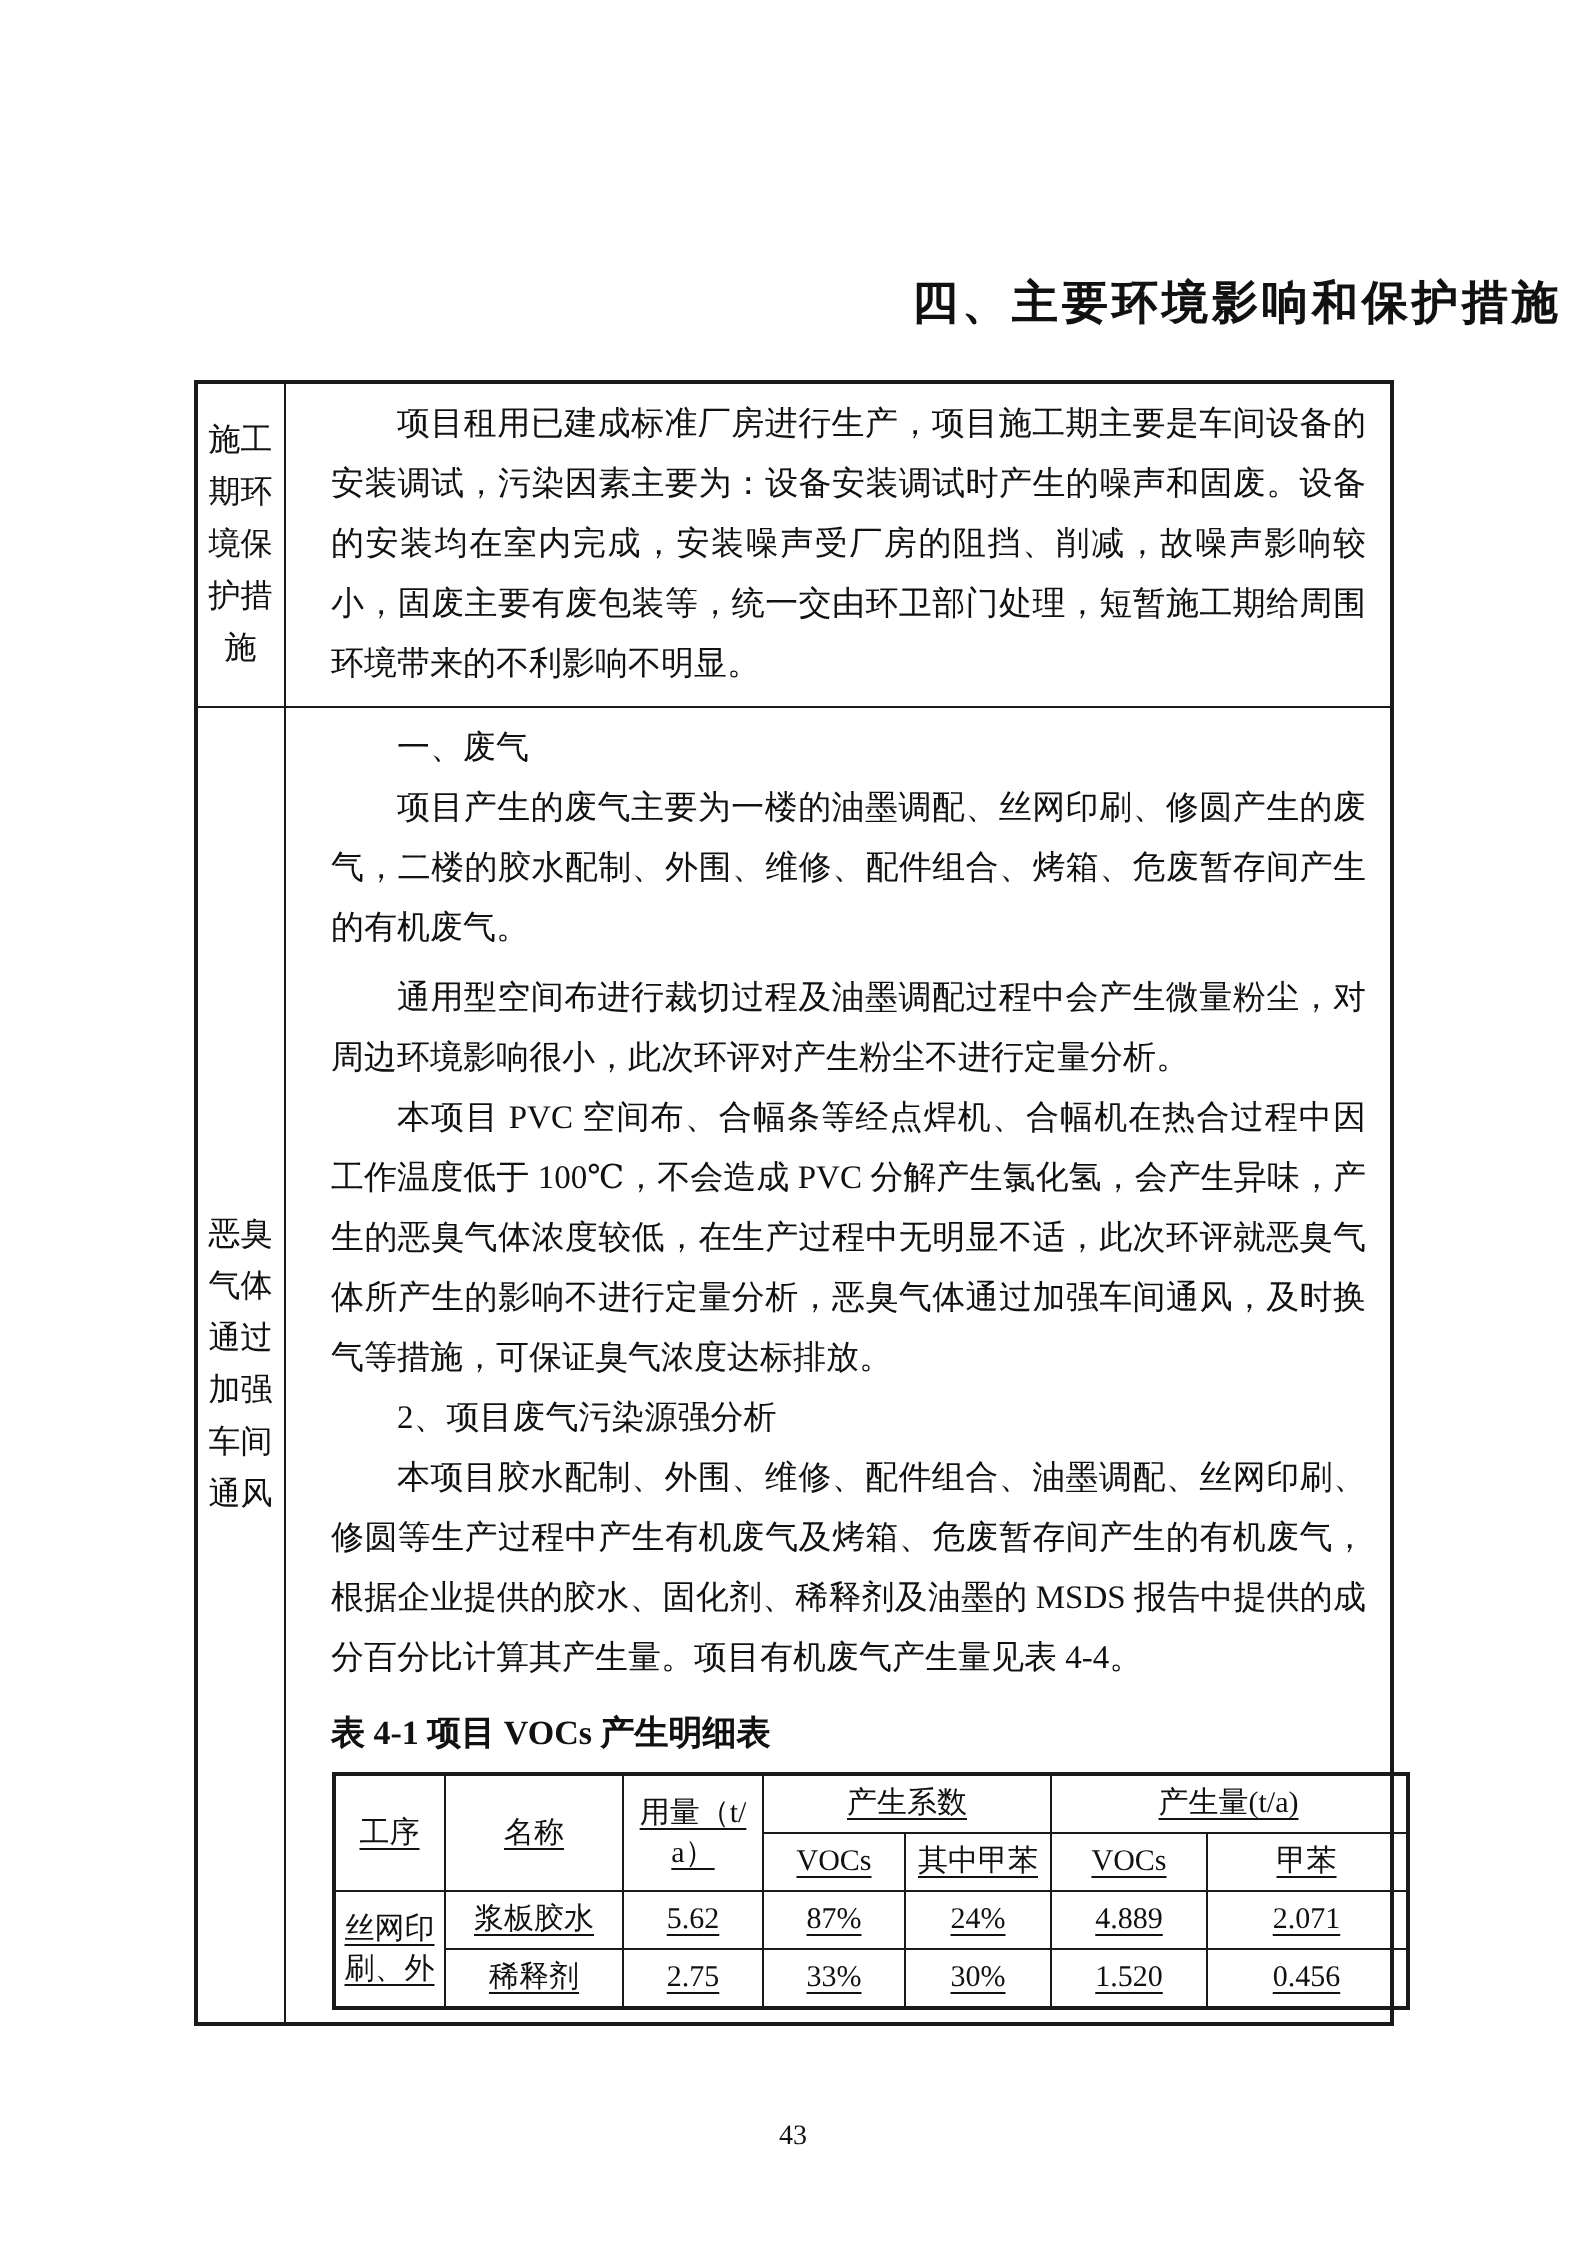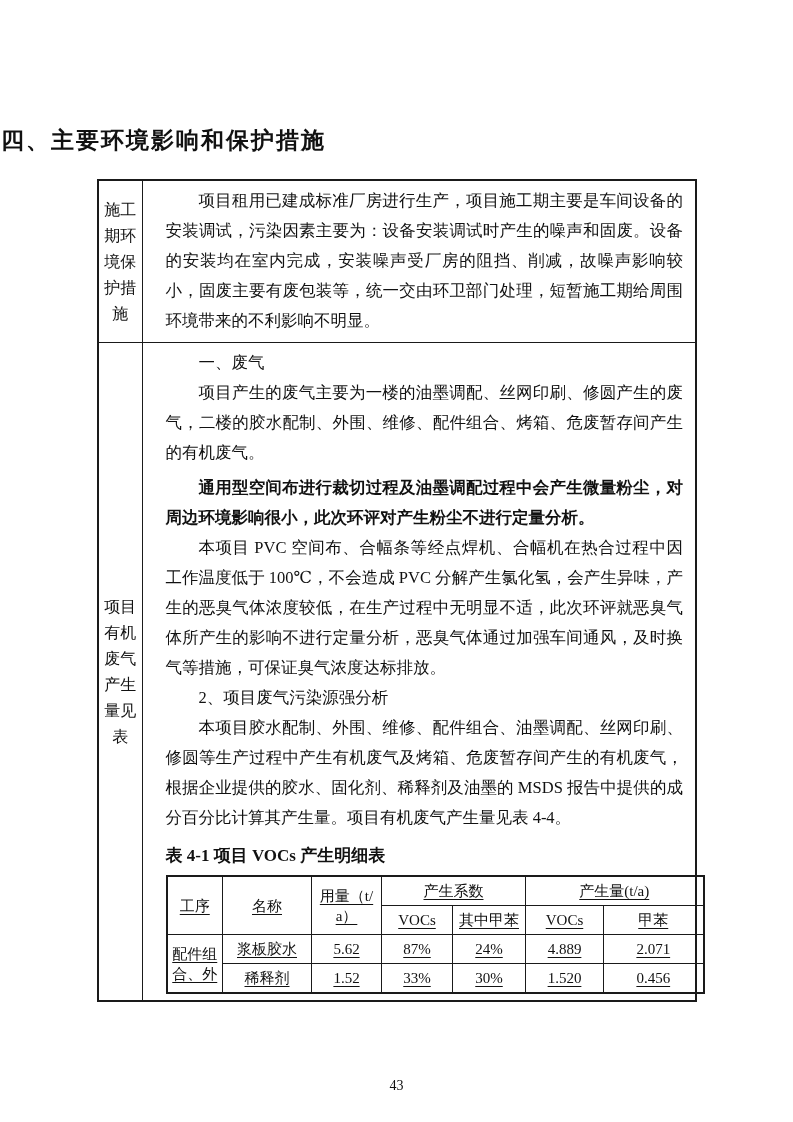--- a/index.html
+++ b/index.html
@@ -5,25 +5,25 @@
   * { box-sizing: border-box; }
   html, body {
     margin: 0; padding: 0;
     width: 793px; height: 1122px;
     background: #ffffff;
     color: #111111;
     font-family: "Liberation Serif", "DejaVu Serif", serif;
     overflow: hidden;
   }
   .doc-title {
-    margin: 1px;
+    margin: 12px;
     padding-top: 124px;
     font-size: 23px;
     font-weight: bold;
-    text-align: left;
+    text-align: right;
     letter-spacing: 2px;
     line-height: 32px;
   }
   table.outer {
     border-collapse: collapse;
     border: 2px solid #1a1a1a;
     margin: 22px 16px 0 97px;
     width: 600px;
     table-layout: fixed;
   }
@@ -45,21 +45,21 @@
   }
   tr.row-construction { height: 155px; }
   tr.row-operation { height: 649px; }
   .para, .line-heading {
     margin: 0;
     font-size: 16.5px;
     line-height: 30px;
     text-align: justify;
     text-indent: 2em;
   }
-  .para-gap { margin-top: 5px; font-weight: bold; }
+  .para-gap { margin-top: 5px; }
   .vocs-title {
     margin: 11px 0 7px 0;
     font-size: 17px;
     font-weight: bold;
     text-align: left;
     text-indent: 0;
     line-height: 24px;
   }
   table.vocs {
     border-collapse: collapse;
@@ -74,39 +74,39 @@
     vertical-align: middle;
     font-size: 15px;
     line-height: 20px;
     padding: 4px 2px;
     text-decoration: underline;
     text-underline-offset: 3px;
     word-break: break-all;
   }
   .page-number {
     text-align: center;
-    margin-top: 76px;
+    margin-top: 48px;
     font-size: 14px;
   }
 </style>
 </head>
 <body>
 
 <h1 class="doc-title">四、主要环境影响和保护措施</h1>
 
 <table class="outer">
   <tbody>
     <tr class="row-construction">
       <td class="label-cell">施工期环境保护措施</td>
       <td class="content-cell">
         <p class="para">项目租用已建成标准厂房进行生产，项目施工期主要是车间设备的安装调试，污染因素主要为：设备安装调试时产生的噪声和固废。设备的安装均在室内完成，安装噪声受厂房的阻挡、削减，故噪声影响较小，固废主要有废包装等，统一交由环卫部门处理，短暂施工期给周围环境带来的不利影响不明显。</p>
       </td>
     </tr>
     <tr class="row-operation">
-      <td class="label-cell">项目有机废气产生量见表</td>
+      <td class="label-cell">恶臭气体通过加强车间通风</td>
       <td class="content-cell">
         <p class="line-heading">一、废气</p>
         <p class="para">项目产生的废气主要为一楼的油墨调配、丝网印刷、修圆产生的废气，二楼的胶水配制、外围、维修、配件组合、烤箱、危废暂存间产生的有机废气。</p>
         <p class="para para-gap">通用型空间布进行裁切过程及油墨调配过程中会产生微量粉尘，对周边环境影响很小，此次环评对产生粉尘不进行定量分析。</p>
         <p class="para">本项目 PVC 空间布、合幅条等经点焊机、合幅机在热合过程中因工作温度低于 100℃，不会造成 PVC 分解产生氯化氢，会产生异味，产生的恶臭气体浓度较低，在生产过程中无明显不适，此次环评就恶臭气体所产生的影响不进行定量分析，恶臭气体通过加强车间通风，及时换气等措施，可保证臭气浓度达标排放。</p>
         <p class="line-heading">2、项目废气污染源强分析</p>
         <p class="para">本项目胶水配制、外围、维修、配件组合、油墨调配、丝网印刷、修圆等生产过程中产生有机废气及烤箱、危废暂存间产生的有机废气，根据企业提供的胶水、固化剂、稀释剂及油墨的 MSDS 报告中提供的成分百分比计算其产生量。项目有机废气产生量见表 4-4。</p>
 
         <p class="vocs-title">表 4-1 项目 VOCs 产生明细表</p>
 
@@ -128,31 +128,31 @@
               <td colspan="2">产生系数</td>
               <td colspan="2">产生量(t/a)</td>
             </tr>
             <tr>
               <td>VOCs</td>
               <td>其中甲苯</td>
               <td>VOCs</td>
               <td>甲苯</td>
             </tr>
             <tr>
-              <td rowspan="2">配件组合、外</td>
+              <td rowspan="2">丝网印刷、外</td>
               <td>浆板胶水</td>
               <td>5.62</td>
               <td>87%</td>
               <td>24%</td>
               <td>4.889</td>
               <td>2.071</td>
             </tr>
             <tr>
               <td>稀释剂</td>
-              <td>1.52</td>
+              <td>2.75</td>
               <td>33%</td>
               <td>30%</td>
               <td>1.520</td>
               <td>0.456</td>
             </tr>
           </tbody>
         </table>
       </td>
     </tr>
   </tbody>

